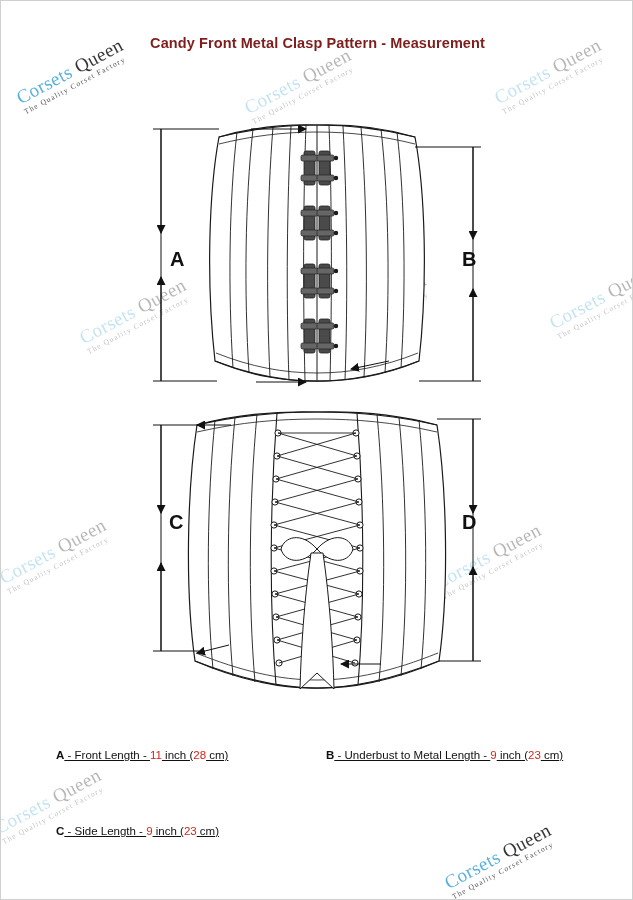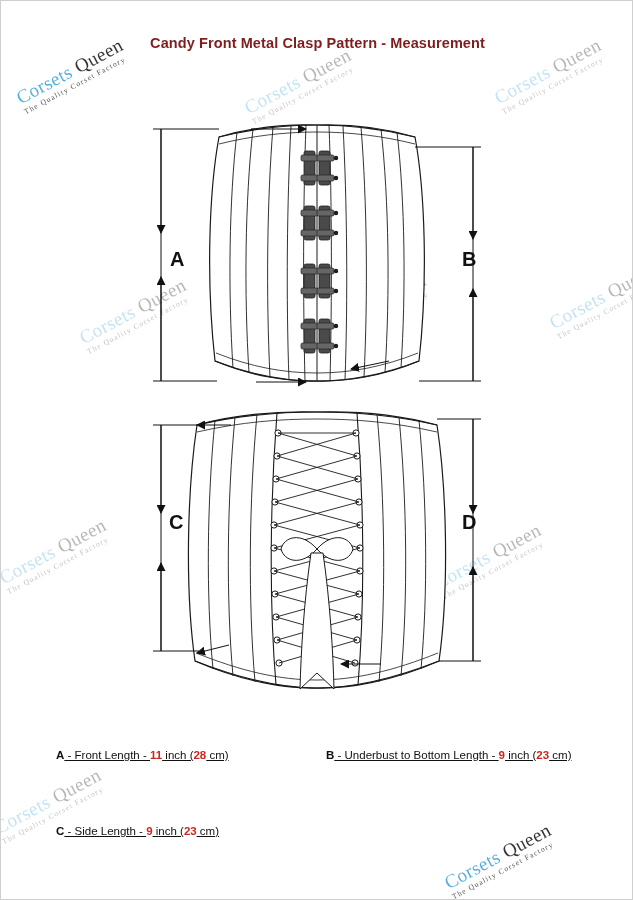--- a/index.html
+++ b/index.html
@@ -74,21 +74,21 @@
   }
   .legend-row {
     display: flex;
     width: 100%;
   }
   .legend-cell {
     width: 50%;
     line-height: 1.5;
   }
   .lg-key { font-weight: bold; color: #111; }
-  .lg-val { font-weight: bold; color: #d1251b; }
+  .lg-val { font-weight: normal; color: #d1251b; }
   .lg-txt { color: #111; text-decoration: underline; }
 </style>
 </head>
 <body>
 
 <div id="page">
 
   <div class="wm wm-strong" style="left:12px; top:60px; transform: rotate(-28deg);">
     <div class="wm-main">
       <span class="wm-c1">Corsets</span>
@@ -381,21 +381,21 @@
       <line x1="380" y1="663" x2="340" y2="663" marker-end="url(#arrHead)"></line>
     </g>
   </svg>
 
   <div class="legend" style="top:746px;">
     <div class="legend-row">
       <div class="legend-cell">
         <span class="lg-key">A</span><span class="lg-txt"> - Front Length - </span><span class="lg-val">11</span><span class="lg-txt"> inch (</span><span class="lg-val">28</span><span class="lg-txt"> cm)</span>
       </div>
       <div class="legend-cell">
-        <span class="lg-key">B</span><span class="lg-txt"> - Underbust to Bottom Length - </span><span class="lg-val">9</span><span class="lg-txt"> inch (</span><span class="lg-val">23</span><span class="lg-txt"> cm)</span>
+        <span class="lg-key">B</span><span class="lg-txt"> - Underbust to Metal Length - </span><span class="lg-val">9</span><span class="lg-txt"> inch (</span><span class="lg-val">23</span><span class="lg-txt"> cm)</span>
       </div>
     </div>
   </div>
 
   <div class="legend" style="top:822px;">
     <div class="legend-row">
       <div class="legend-cell">
         <span class="lg-key">C</span><span class="lg-txt"> - Side Length - </span><span class="lg-val">9</span><span class="lg-txt"> inch (</span><span class="lg-val">23</span><span class="lg-txt"> cm)</span>
       </div>
     </div>

